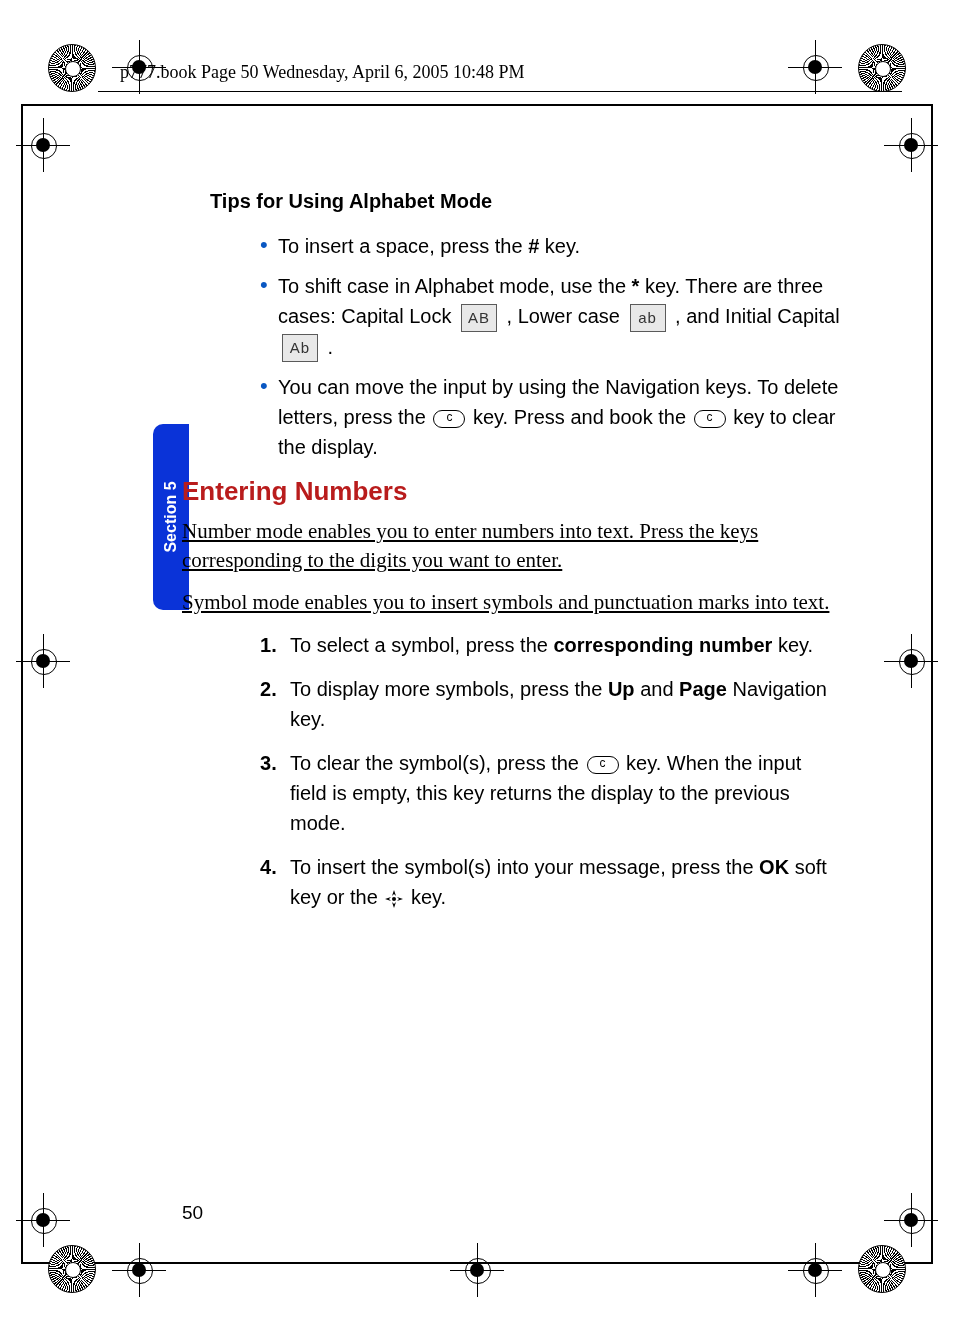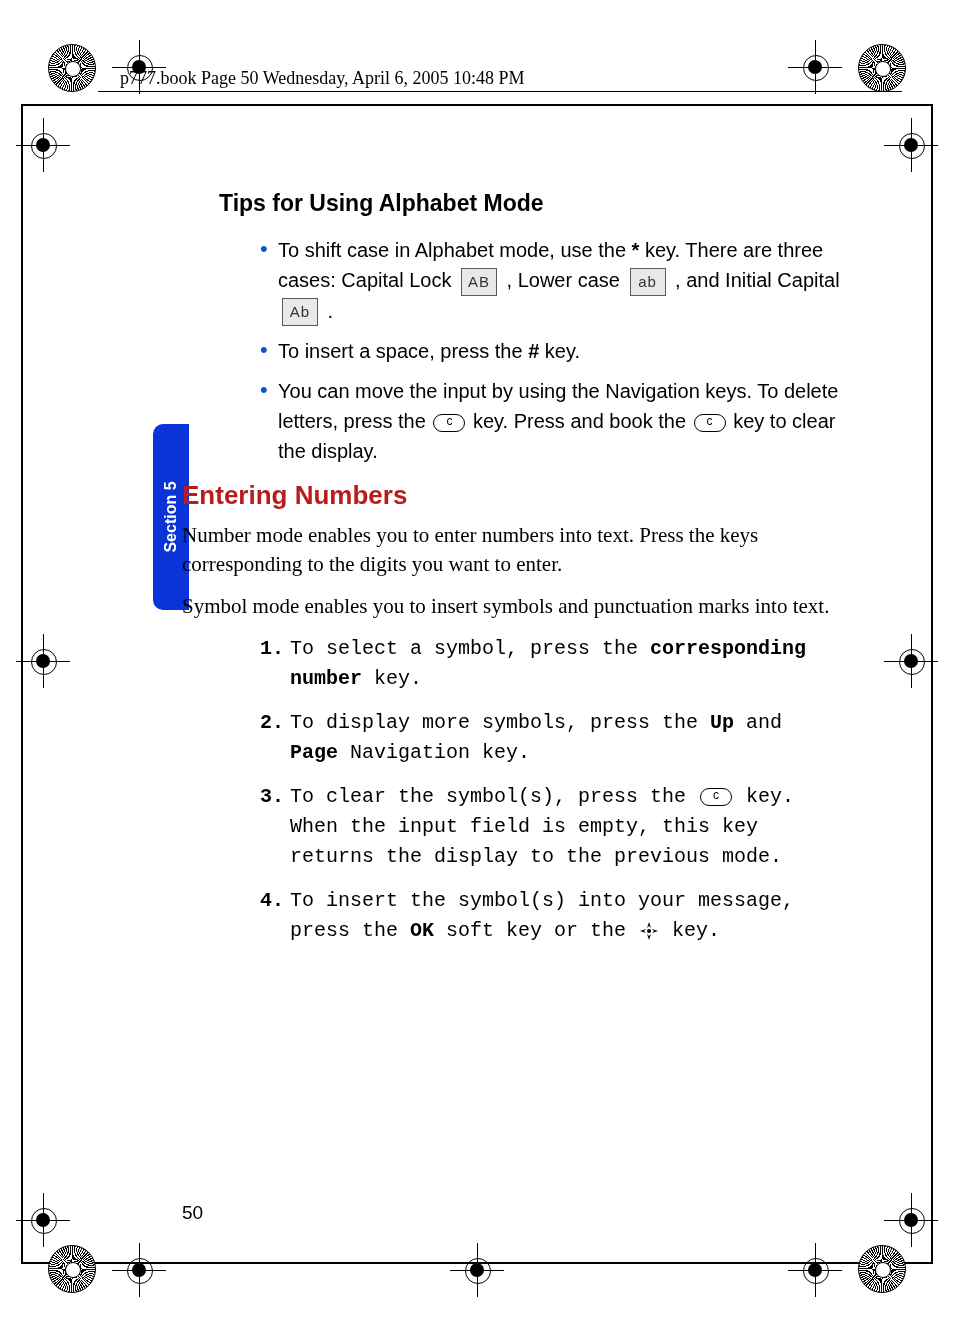--- a/index.html
+++ b/index.html
@@ -63,21 +63,21 @@
     margin: -7px 0 0 -7px;
     background: #fff;
     border-radius: 50%;
     border: 1px solid #000;
   }
 
   .header-line {
     position: absolute;
     left: 120px;
     right: 65px;
-    top: 68px;
+    top: 62px;
     font-size: 18px;
     font-family: "Times New Roman", serif;
   }
   .header-rule {
     position: absolute;
     left: 98px;
     right: 52px;
     top: 91px;
     height: 0;
     border-top: 1px solid #000;
@@ -85,37 +85,38 @@
 
   .page {
     position: absolute;
     left: 182px;
     top: 190px;
     width: 660px;
   }
   .h-tips {
     font-family: Arial, Helvetica, sans-serif;
     font-weight: bold;
-    font-size: 23px;
-    margin: 0 0 18px 37px;
+    font-size: 20px;
+    margin: 0 0 18px 28px;
     font-stretch: condensed;
   }
   .h-section {
     font-family: Arial, Helvetica, sans-serif;
     font-weight: bold;
     font-size: 26px;
     color: #b91c1c;
     margin: 14px 0 10px 0;
     font-stretch: condensed;
   }
   .body-serif {
     font-family: "Book Antiqua", Palatino, "Times New Roman", serif;
     font-size: 21px;
     line-height: 1.35;
     margin: 0 0 14px 0;
+    text-decoration: underline;
   }
   ul.bullets {
     list-style: none;
     padding: 0;
     margin: 0 0 12px 78px;
   }
   ul.bullets > li {
     position: relative;
     font-size: 20px;
     line-height: 1.5;
@@ -138,21 +139,20 @@
     margin: 0 0 0 78px;
     counter-reset: step;
   }
   ol.steps > li {
     position: relative;
     font-size: 20px;
     line-height: 1.5;
     padding-left: 30px;
     margin-bottom: 14px;
     font-stretch: condensed;
-    font-family: Liberation Mono, monospace;
   }
   ol.steps > li::before {
     counter-increment: step;
     content: counter(step) ".";
     position: absolute;
     left: 0;
     top: 0;
     font-weight: bold;
   }
   .b { font-weight: bold; }
@@ -290,32 +290,32 @@
 <div class="section-tab">
   <span>Section 5</span>
 </div>
 
 <div class="page">
 
   <h3 class="h-tips">Tips for Using Alphabet Mode</h3>
 
   <ul class="bullets">
     <li>
+      <span>To insert a space, press the </span><span class="b">#</span><span> key.</span>
+    </li>
+    <li>
       <span>To shift case in Alphabet mode, use the </span><span class="b">*</span><span> key. There are three cases: Capital Lock </span>
       <span class="case-icon">AB</span>
       <span> , Lower case </span>
       <span class="case-icon">ab</span>
       <span> , and Initial Capital </span>
       <span class="case-icon">Ab</span>
       <span> .</span>
     </li>
     <li>
-      <span>To insert a space, press the </span><span class="b">#</span><span> key.</span>
-    </li>
-    <li>
       <span>You can move the input by using the Navigation keys. To delete letters, press the </span><span class="back-key"></span><span> key. Press and book the </span><span class="back-key"></span><span> key to clear the display.</span>
     </li>
   </ul>
 
   <h2 class="h-section">Entering Numbers</h2>
   <p class="body-serif">Number mode enables you to enter numbers into text. Press the keys corresponding to the digits you want to enter.</p>
 
   <p class="body-serif">Symbol mode enables you to insert symbols and punctuation marks into text.</p>
 
   <ol class="steps">

